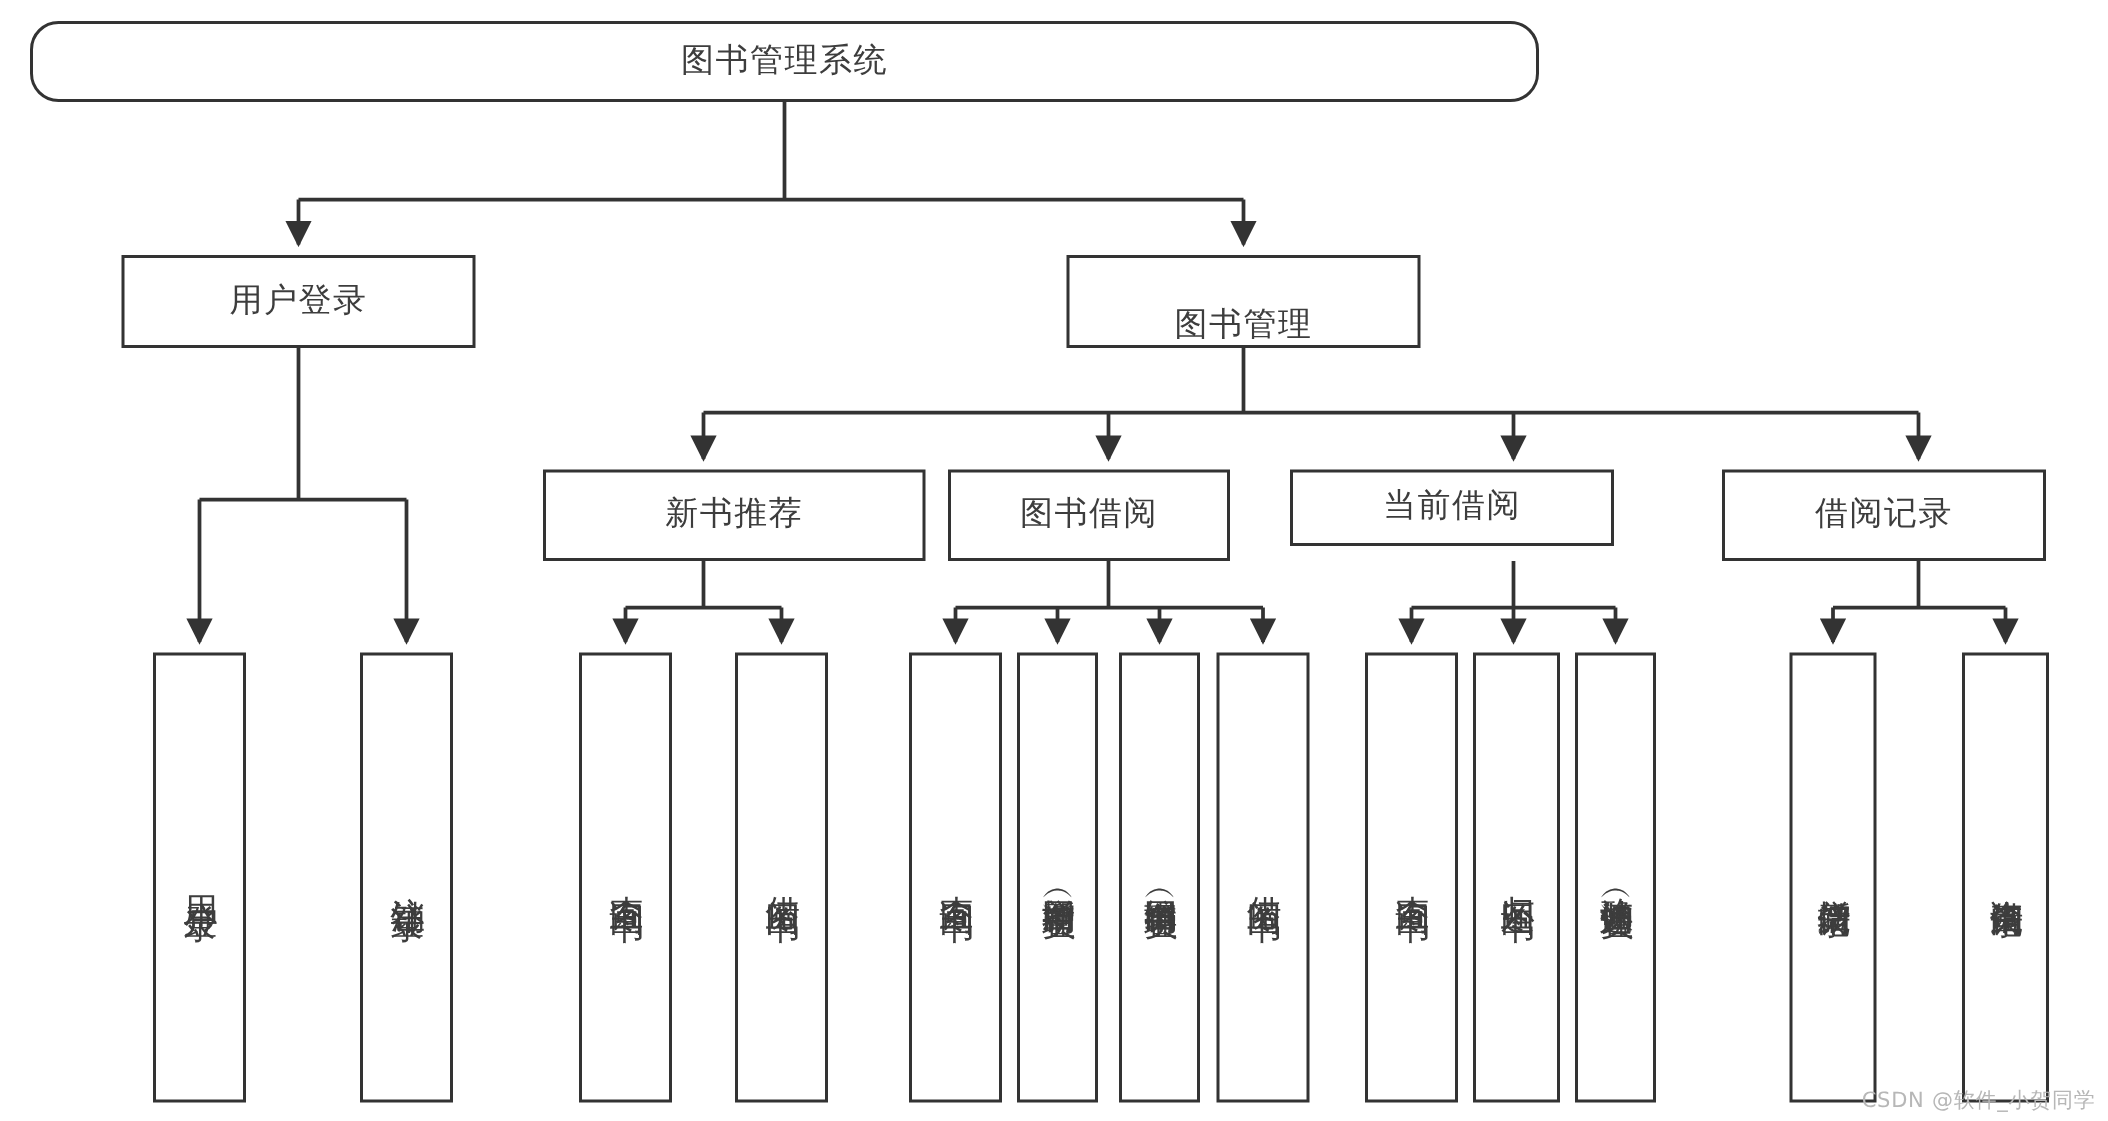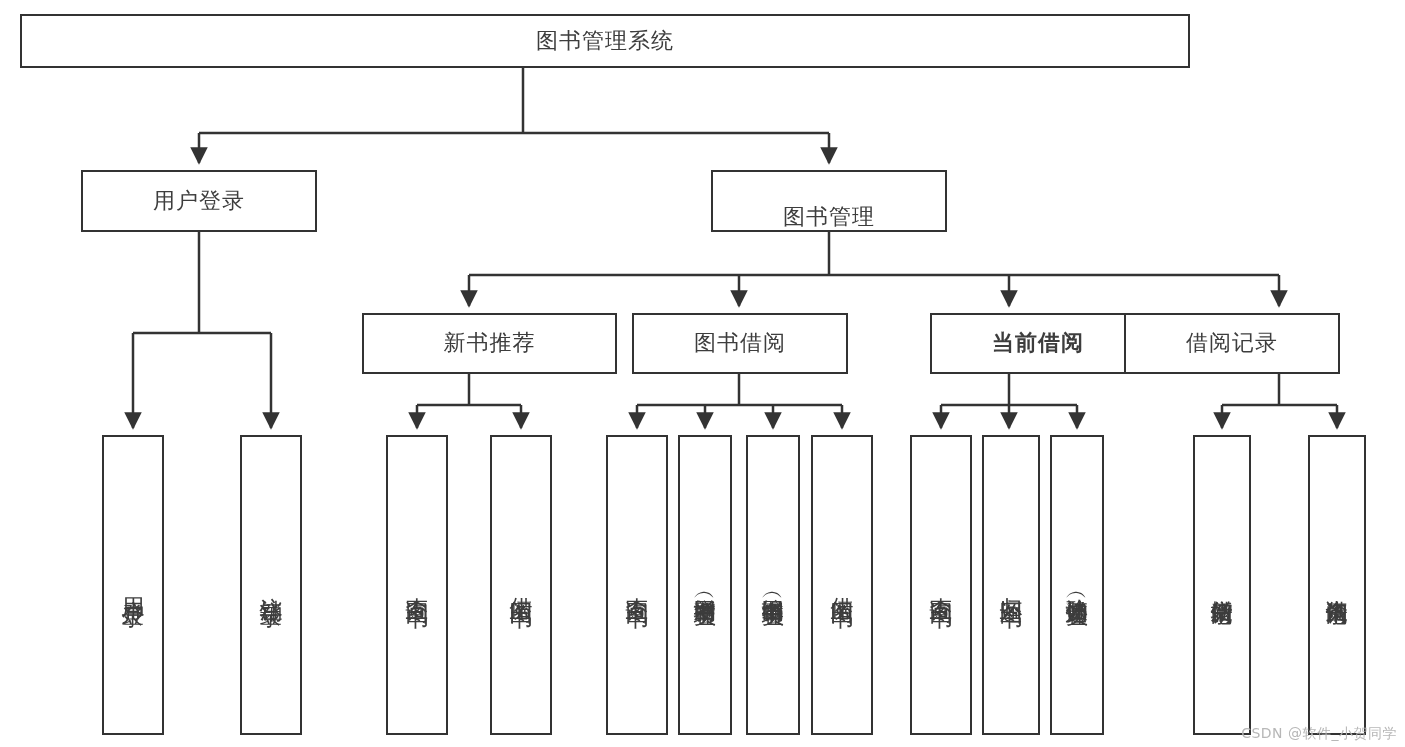--- a/index.html
+++ b/index.html
@@ -116,41 +116,41 @@
       <path d="M 1009 405 L 1009 428" marker-end="url(#arrow)"></path>
       <path d="M 1077 405 L 1077 428" marker-end="url(#arrow)"></path>
 
       <path d="M 1279 374 L 1279 405"></path>
       <path d="M 1222 405 L 1337 405"></path>
       <path d="M 1222 405 L 1222 428" marker-end="url(#arrow)"></path>
       <path d="M 1337 405 L 1337 428" marker-end="url(#arrow)"></path>
     </g>
   </svg>
 
-  <div class="node node-h" style="left:20px; top:14px; width:1170px; height:54px;">
+  <div class="node node-h" style="left:20px; top:14px; width:1006px; height:54px;border-radius:19px;">
     <span>图书管理系统</span>
   </div>
 
   <div class="node node-h" style="left:81px; top:170px; width:236px; height:62px;">
     <span>用户登录</span>
   </div>
   <div class="node node-h" style="left:711px; top:170px; width:236px; height:62px;align-items:flex-end;">
     <span>图书管理</span>
   </div>
 
   <div class="node node-h" style="left:362px; top:313px; width:255px; height:61px;">
     <span>新书推荐</span>
   </div>
-  <div class="node node-h" style="left:632px; top:313px; width:216px; height:61px;">
+  <div class="node node-h" style="left:632px; top:313px; width:188px; height:61px;">
     <span>图书借阅</span>
   </div>
-  <div class="node node-h" style="left:930px; top:313px; width:216px; height:61px;font-weight:bold;">
+  <div class="node node-h" style="left:860px; top:313px; width:216px; height:51px;">
     <span>当前借阅</span>
   </div>
-  <div class="node node-h" style="left:1124px; top:313px; width:216px; height:61px;">
+  <div class="node node-h" style="left:1148px; top:313px; width:216px; height:61px;">
     <span>借阅记录</span>
   </div>
 
   <div class="node node-v" style="left:102px; top:435px; width:62px; height:300px;">
     <span>用户登录</span>
   </div>
   <div class="node node-v" style="left:240px; top:435px; width:62px; height:300px;">
     <span>注销登录</span>
   </div>
 

